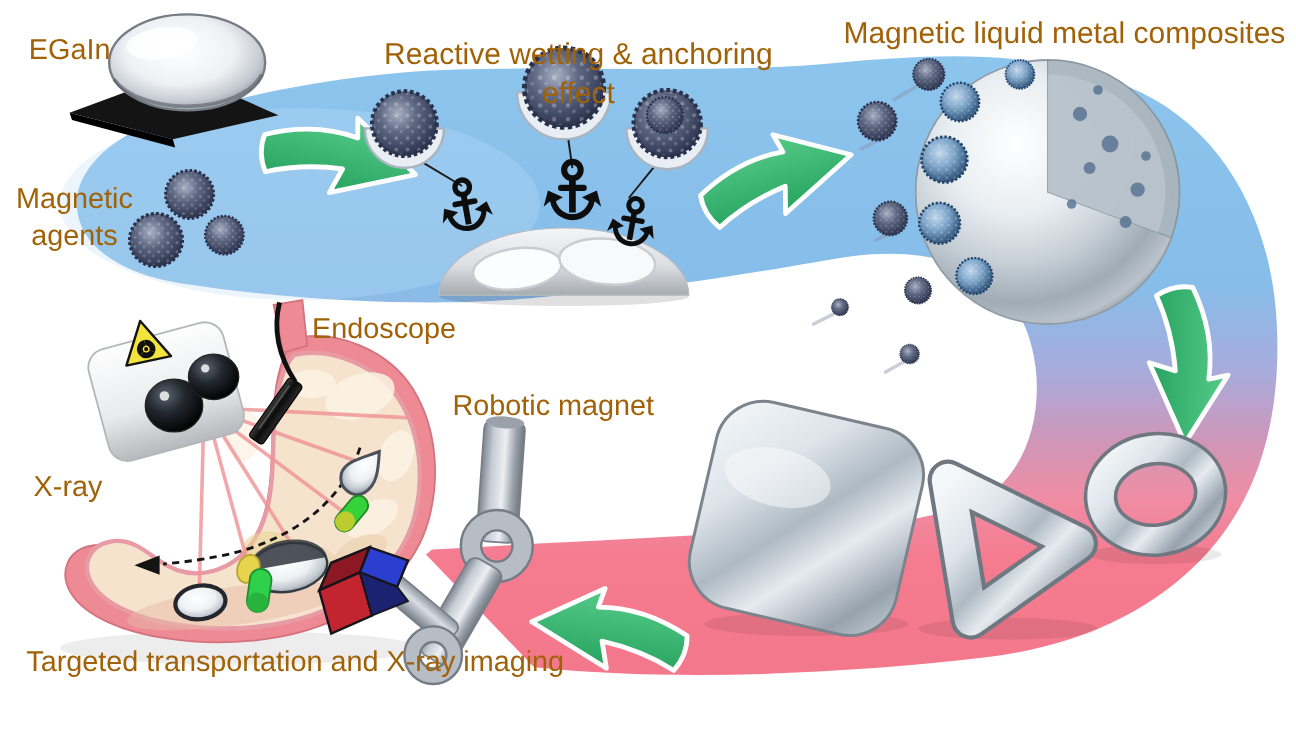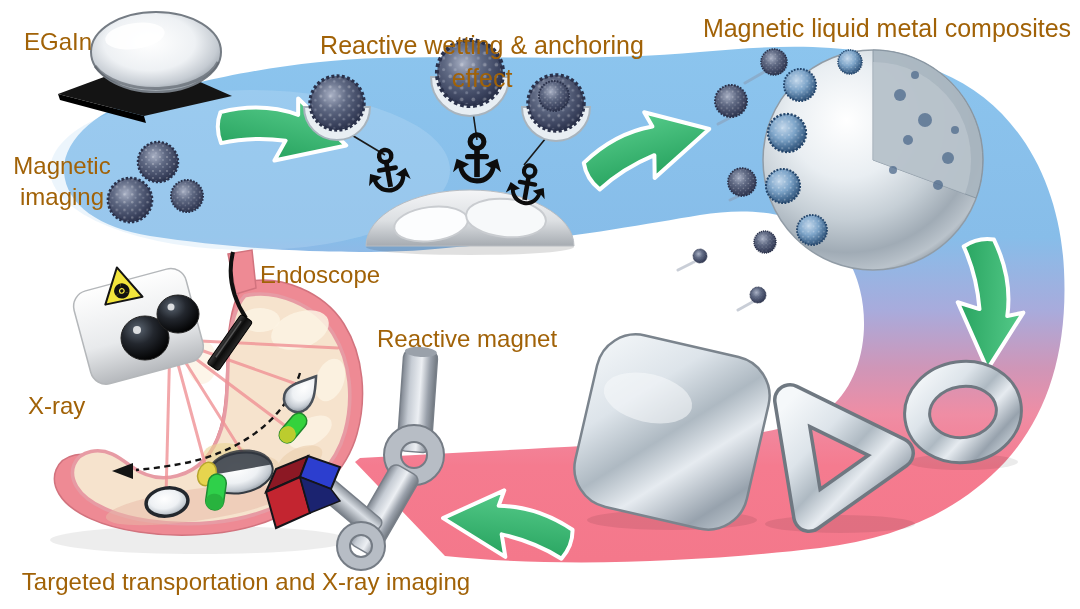--- a/index.html
+++ b/index.html
@@ -314,21 +314,21 @@
         <path d="M266,492 L276,469 L308,456 L300,477 Z" fill="#8c1824" stroke="#15151a" stroke-width="2"></path>
         <path d="M300,477 L308,456 L340,467 L331,489 Z" fill="#2c3ecf" stroke="#15151a" stroke-width="2"></path>
         <path d="M266,492 L300,477 L310,513 L276,528 Z" fill="#c32530" stroke="#15151a" stroke-width="2"></path>
         <path d="M300,477 L331,489 L340,501 L310,513 Z" fill="#1b2370" stroke="#15151a" stroke-width="1.5"></path>
       </g>
     </g>
   </g>
 </svg>
 
 <div class="lbl s24" style="left:24px; top:26px;">EGaIn</div>
-<div class="lbl s24 c" style="left:6px; top:150px; width:112px;">Magnetic imaging</div>
+<div class="lbl s24 c" style="left:6px; top:150px; width:112px;">Magnetic agents</div>
 <div class="lbl s25 c" style="left:288px; top:12px; width:388px;margin-top:17px;">Reactive wetting &amp; anchoring effect</div>
 <div class="lbl s24" style="left:260px; top:259px;">Endoscope</div>
 <div class="lbl s25 c" style="left:698px; top:12px; width:378px;">Magnetic liquid metal composites</div>
-<div class="lbl s24" style="left:377px; top:323px;">Reactive magnet</div>
+<div class="lbl s24" style="left:377px; top:323px;">Robotic magnet</div>
 <div class="lbl s24" style="left:28px; top:390px;">X-ray</div>
-<div class="lbl s24 c" style="left:16px; top:566px; width:460px;">Targeted transportation and X-ray imaging</div>
+<div class="lbl s24 c" style="left:16px; top:536px; width:460px;">Targeted transportation and X-ray imaging</div>
 
 </div>
 
 </body></html>

